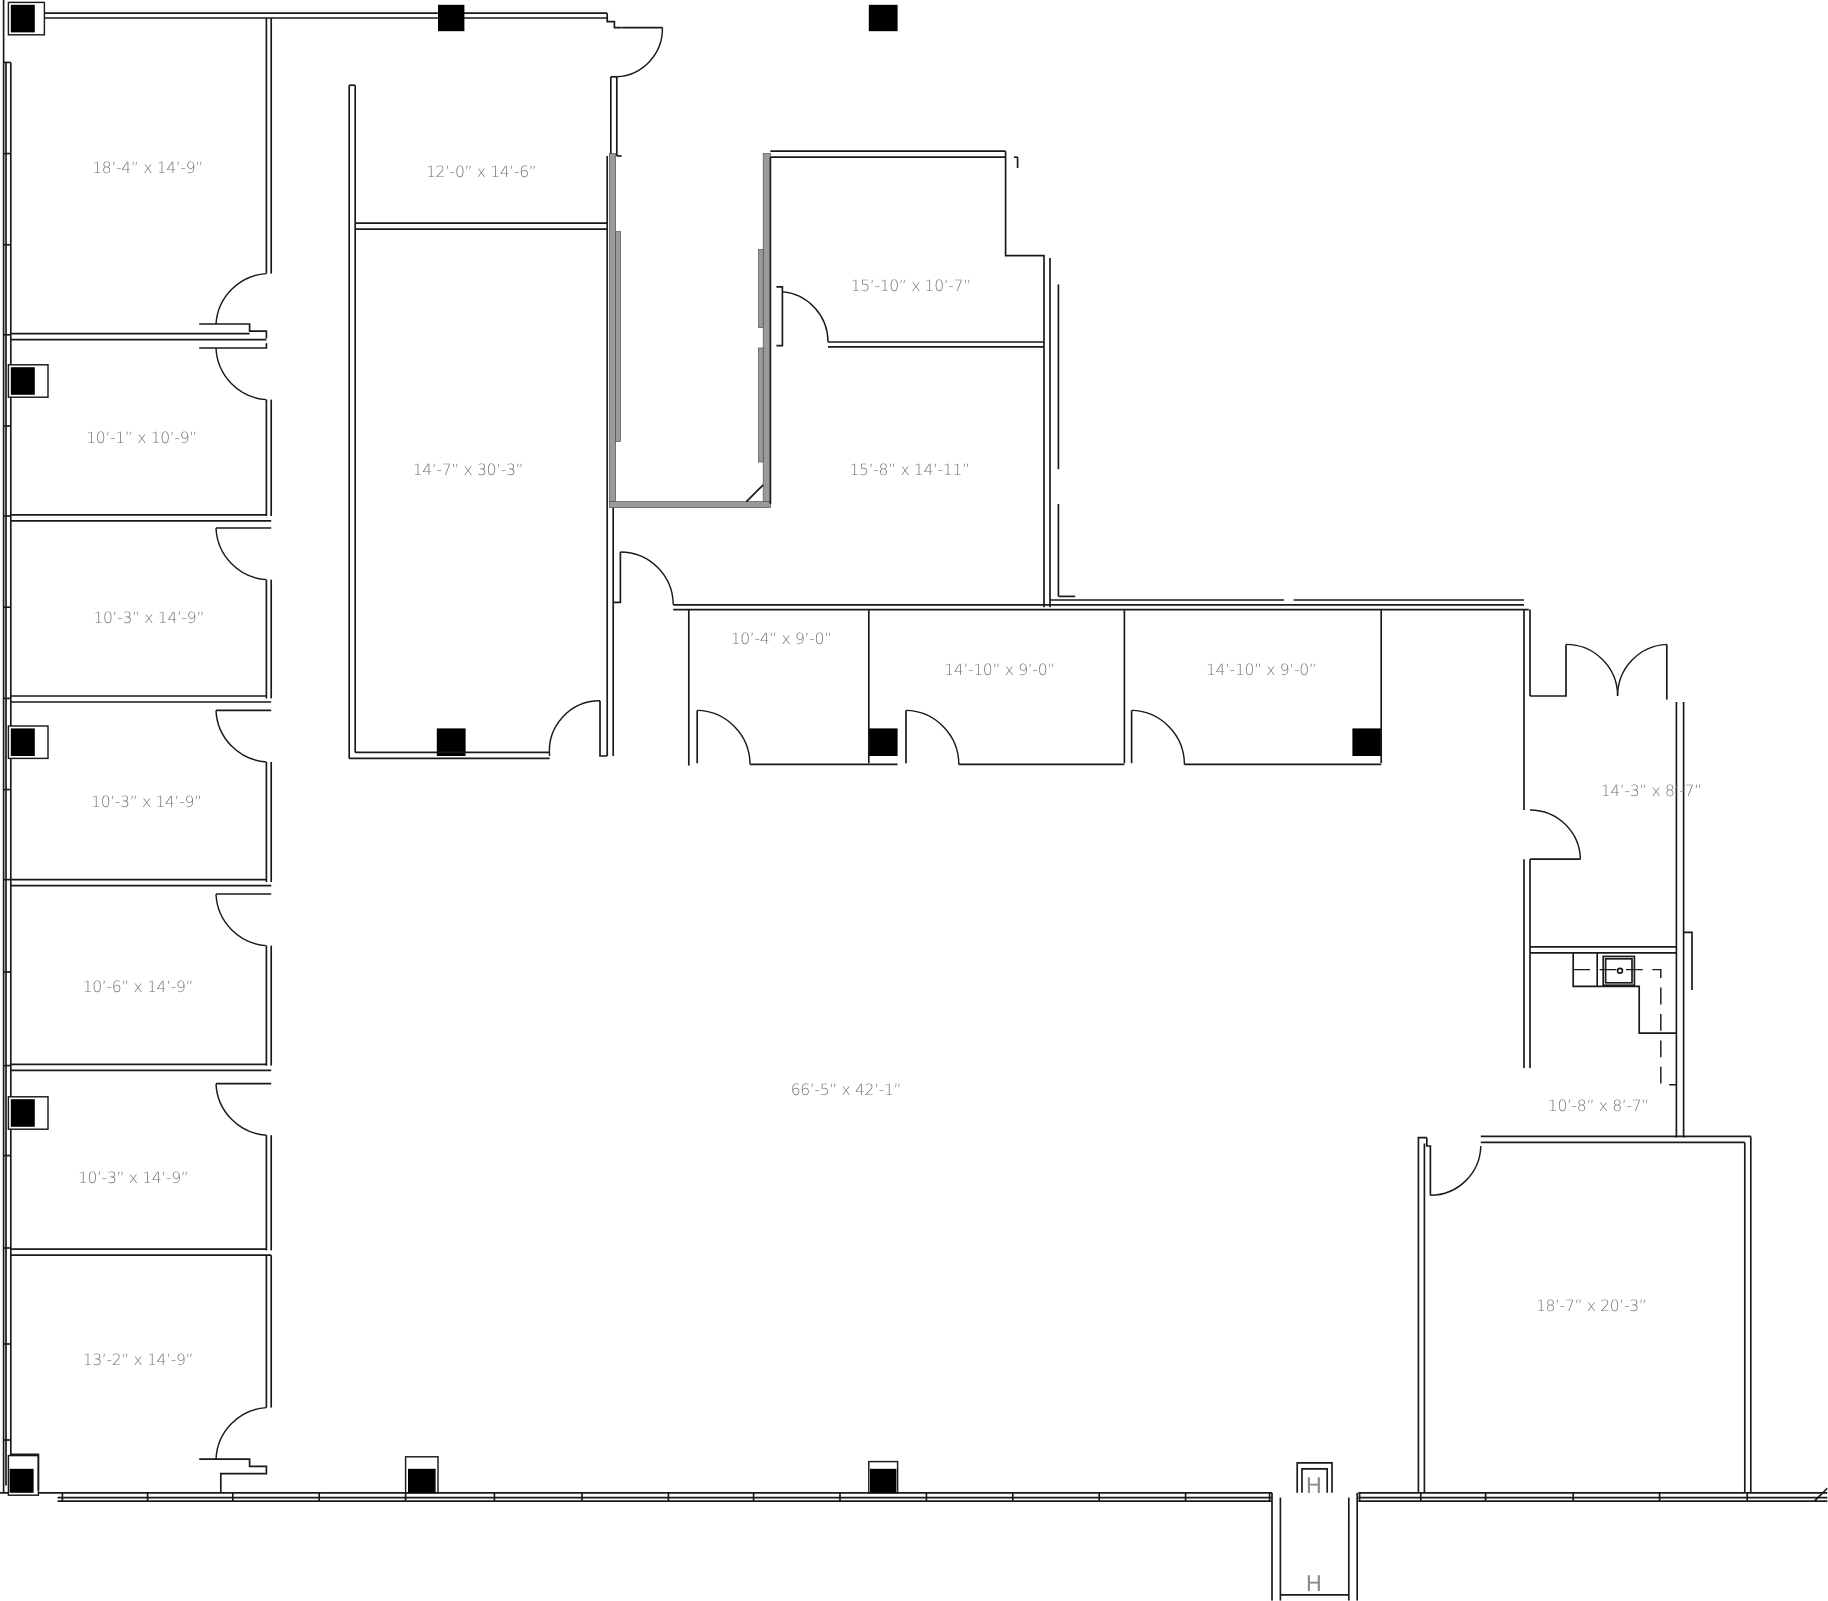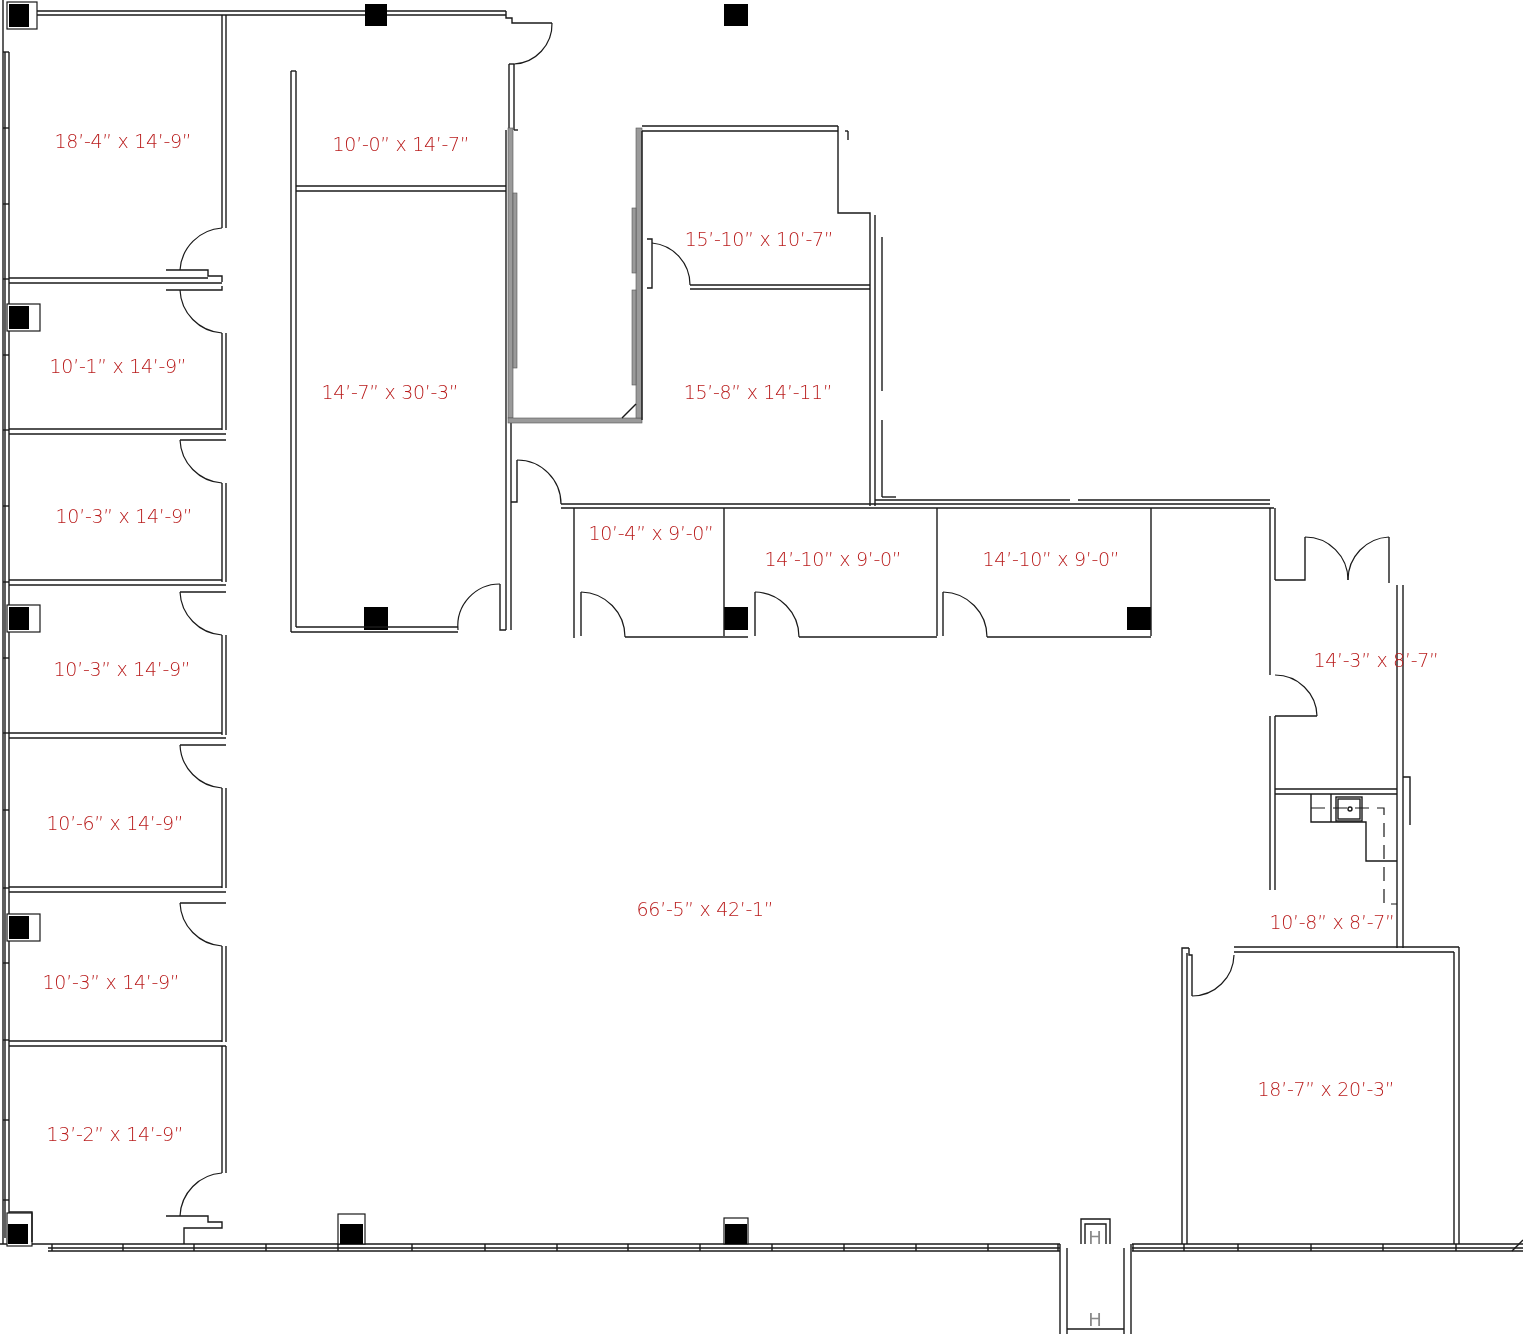--- a/index.html
+++ b/index.html
@@ -4,21 +4,21 @@
   <style>
     html, body { margin: 0; padding: 0; background: #ffffff; }
     body { width: 1523px; height: 1334px; position: relative; overflow: hidden; font-family: "DejaVu Sans", sans-serif; }
     #plan { position: absolute; left: 0; top: 0; width: 1523px; height: 1334px; }
     .w { fill: none; stroke: #1a1a1a; stroke-width: 1.4; }
     .glass { fill: #9a9a9a; stroke: #555; stroke-width: 0.6; }
     .door { fill: none; stroke: #1a1a1a; stroke-width: 1.2; }
     .col { fill: #000; }
     .colbox { fill: #fff; stroke: #1a1a1a; stroke-width: 1.2; }
     .dash { fill: none; stroke: #1a1a1a; stroke-width: 1.2; stroke-dasharray: 14 8; }
-    .label { position: absolute; font-family: "DejaVu Sans", sans-serif; font-size: 19px; font-weight: 300; color: #b91c1c; white-space: nowrap; transform: translate(-50%, -50%); letter-spacing: -0.3px; }
+    .label { position: absolute; font-family: "DejaVu Sans", sans-serif; font-size: 13px; font-weight: 300; color: #737373; white-space: nowrap; transform: translate(-50%, -50%); letter-spacing: -0.3px; }
     .hmark { font-family: "DejaVu Sans", sans-serif; font-size: 18px; fill: #8a8a8a; }
   </style>
 </head>
 <body>
 
 <svg id="plan" viewBox="0 0 1523 1334" xmlns="http://www.w3.org/2000/svg">
 
   <g>
     <line class="w" x1="3" y1="0" x2="3" y2="1244"></line>
     <line class="w" x1="9" y1="52" x2="9" y2="1238"></line>
@@ -264,25 +264,25 @@
     <path class="door" d="M1192,996 A42,42 0 0 0 1234,955"></path>
     <line class="w" x1="1234" y1="947" x2="1459" y2="947"></line>
     <line class="w" x1="1234" y1="952" x2="1454" y2="952"></line>
     <line class="w" x1="1459" y1="947" x2="1459" y2="1244"></line>
     <line class="w" x1="1454" y1="952" x2="1454" y2="1244"></line>
   </g>
 </svg>
 
 <div id="labels">
   <div class="label" style="left:123px;top:141px">18’-4” x 14’-9”</div>
-  <div class="label" style="left:401px;top:144px">10’-0” x 14’-7”</div>
+  <div class="label" style="left:401px;top:144px">12’-0” x 14’-6”</div>
   <div class="label" style="left:390px;top:392px">14’-7” x 30’-3”</div>
   <div class="label" style="left:759px;top:239px">15’-10” x 10’-7”</div>
   <div class="label" style="left:758px;top:392px">15’-8” x 14’-11”</div>
-  <div class="label" style="left:118px;top:366px">10’-1” x 14’-9”</div>
+  <div class="label" style="left:118px;top:366px">10’-1” x 10’-9”</div>
   <div class="label" style="left:124px;top:516px">10’-3” x 14’-9”</div>
   <div class="label" style="left:122px;top:669px">10’-3” x 14’-9”</div>
   <div class="label" style="left:115px;top:823px">10’-6” x 14’-9”</div>
   <div class="label" style="left:111px;top:982px">10’-3” x 14’-9”</div>
   <div class="label" style="left:115px;top:1134px">13’-2” x 14’-9”</div>
   <div class="label" style="left:651px;top:533px">10’-4” x 9’-0”</div>
   <div class="label" style="left:833px;top:559px">14’-10” x 9’-0”</div>
   <div class="label" style="left:1051px;top:559px">14’-10” x 9’-0”</div>
   <div class="label" style="left:1376px;top:660px">14’-3” x 8’-7”</div>
   <div class="label" style="left:1332px;top:922px">10’-8” x 8’-7”</div>

